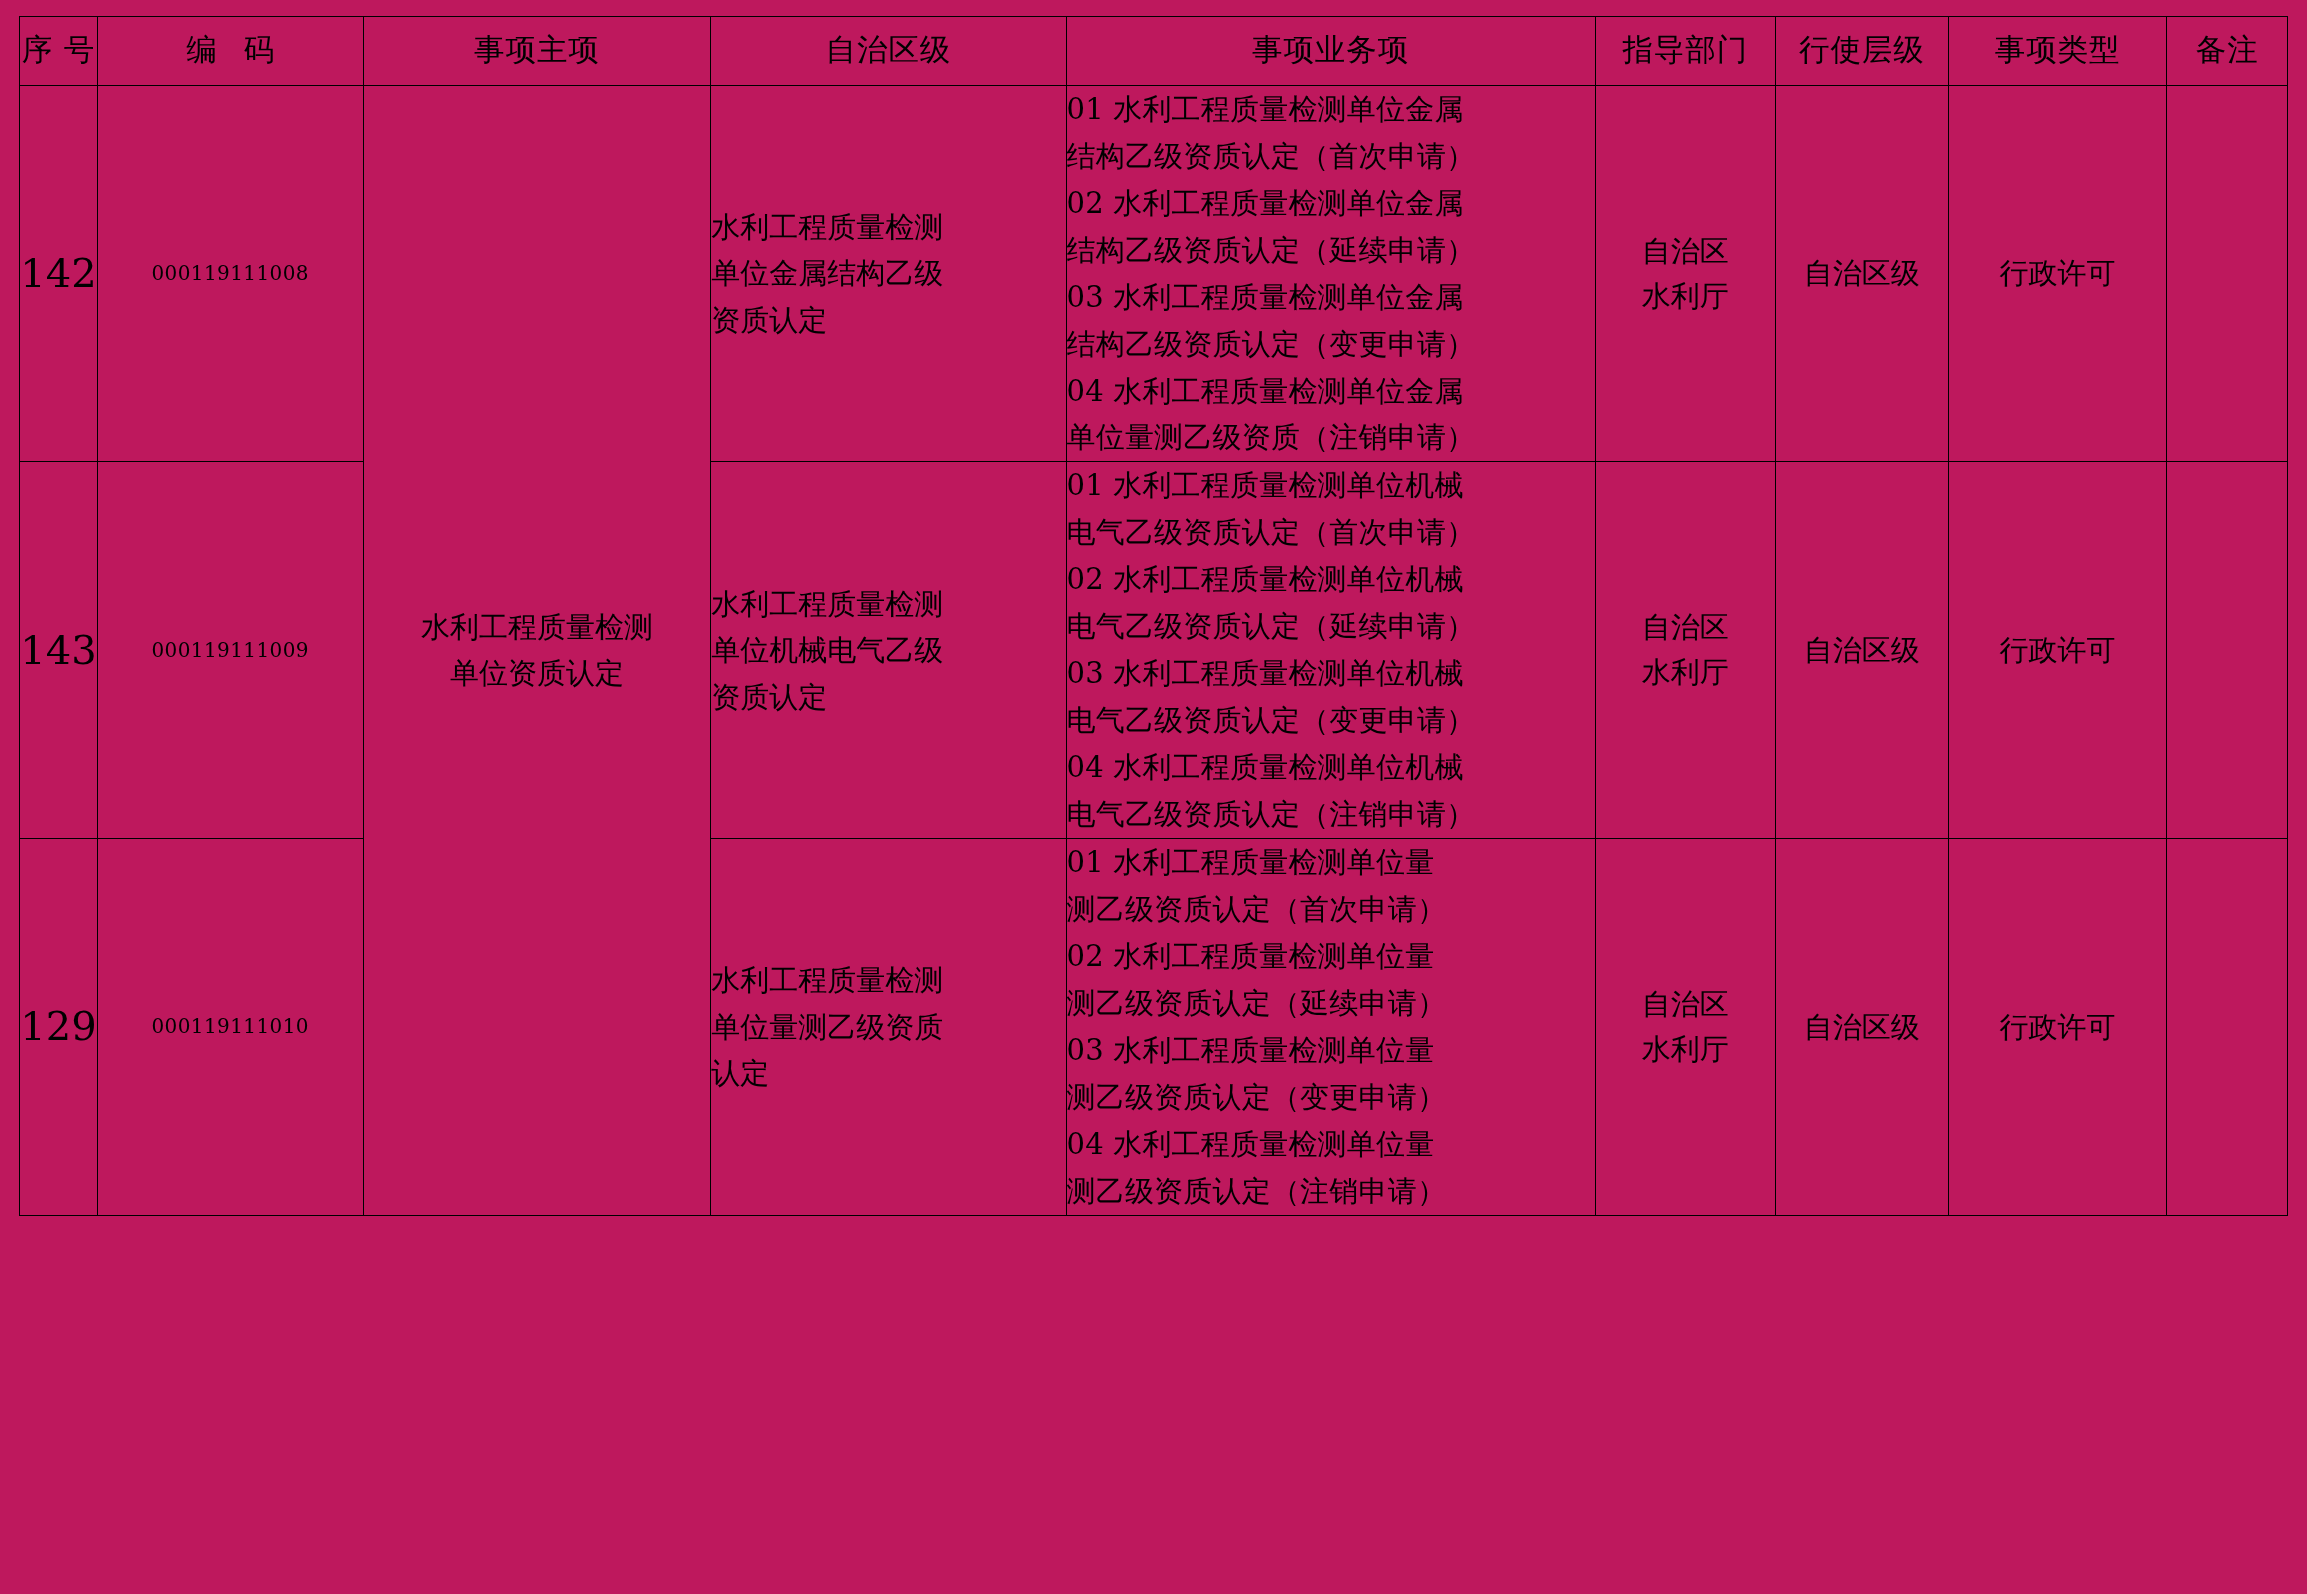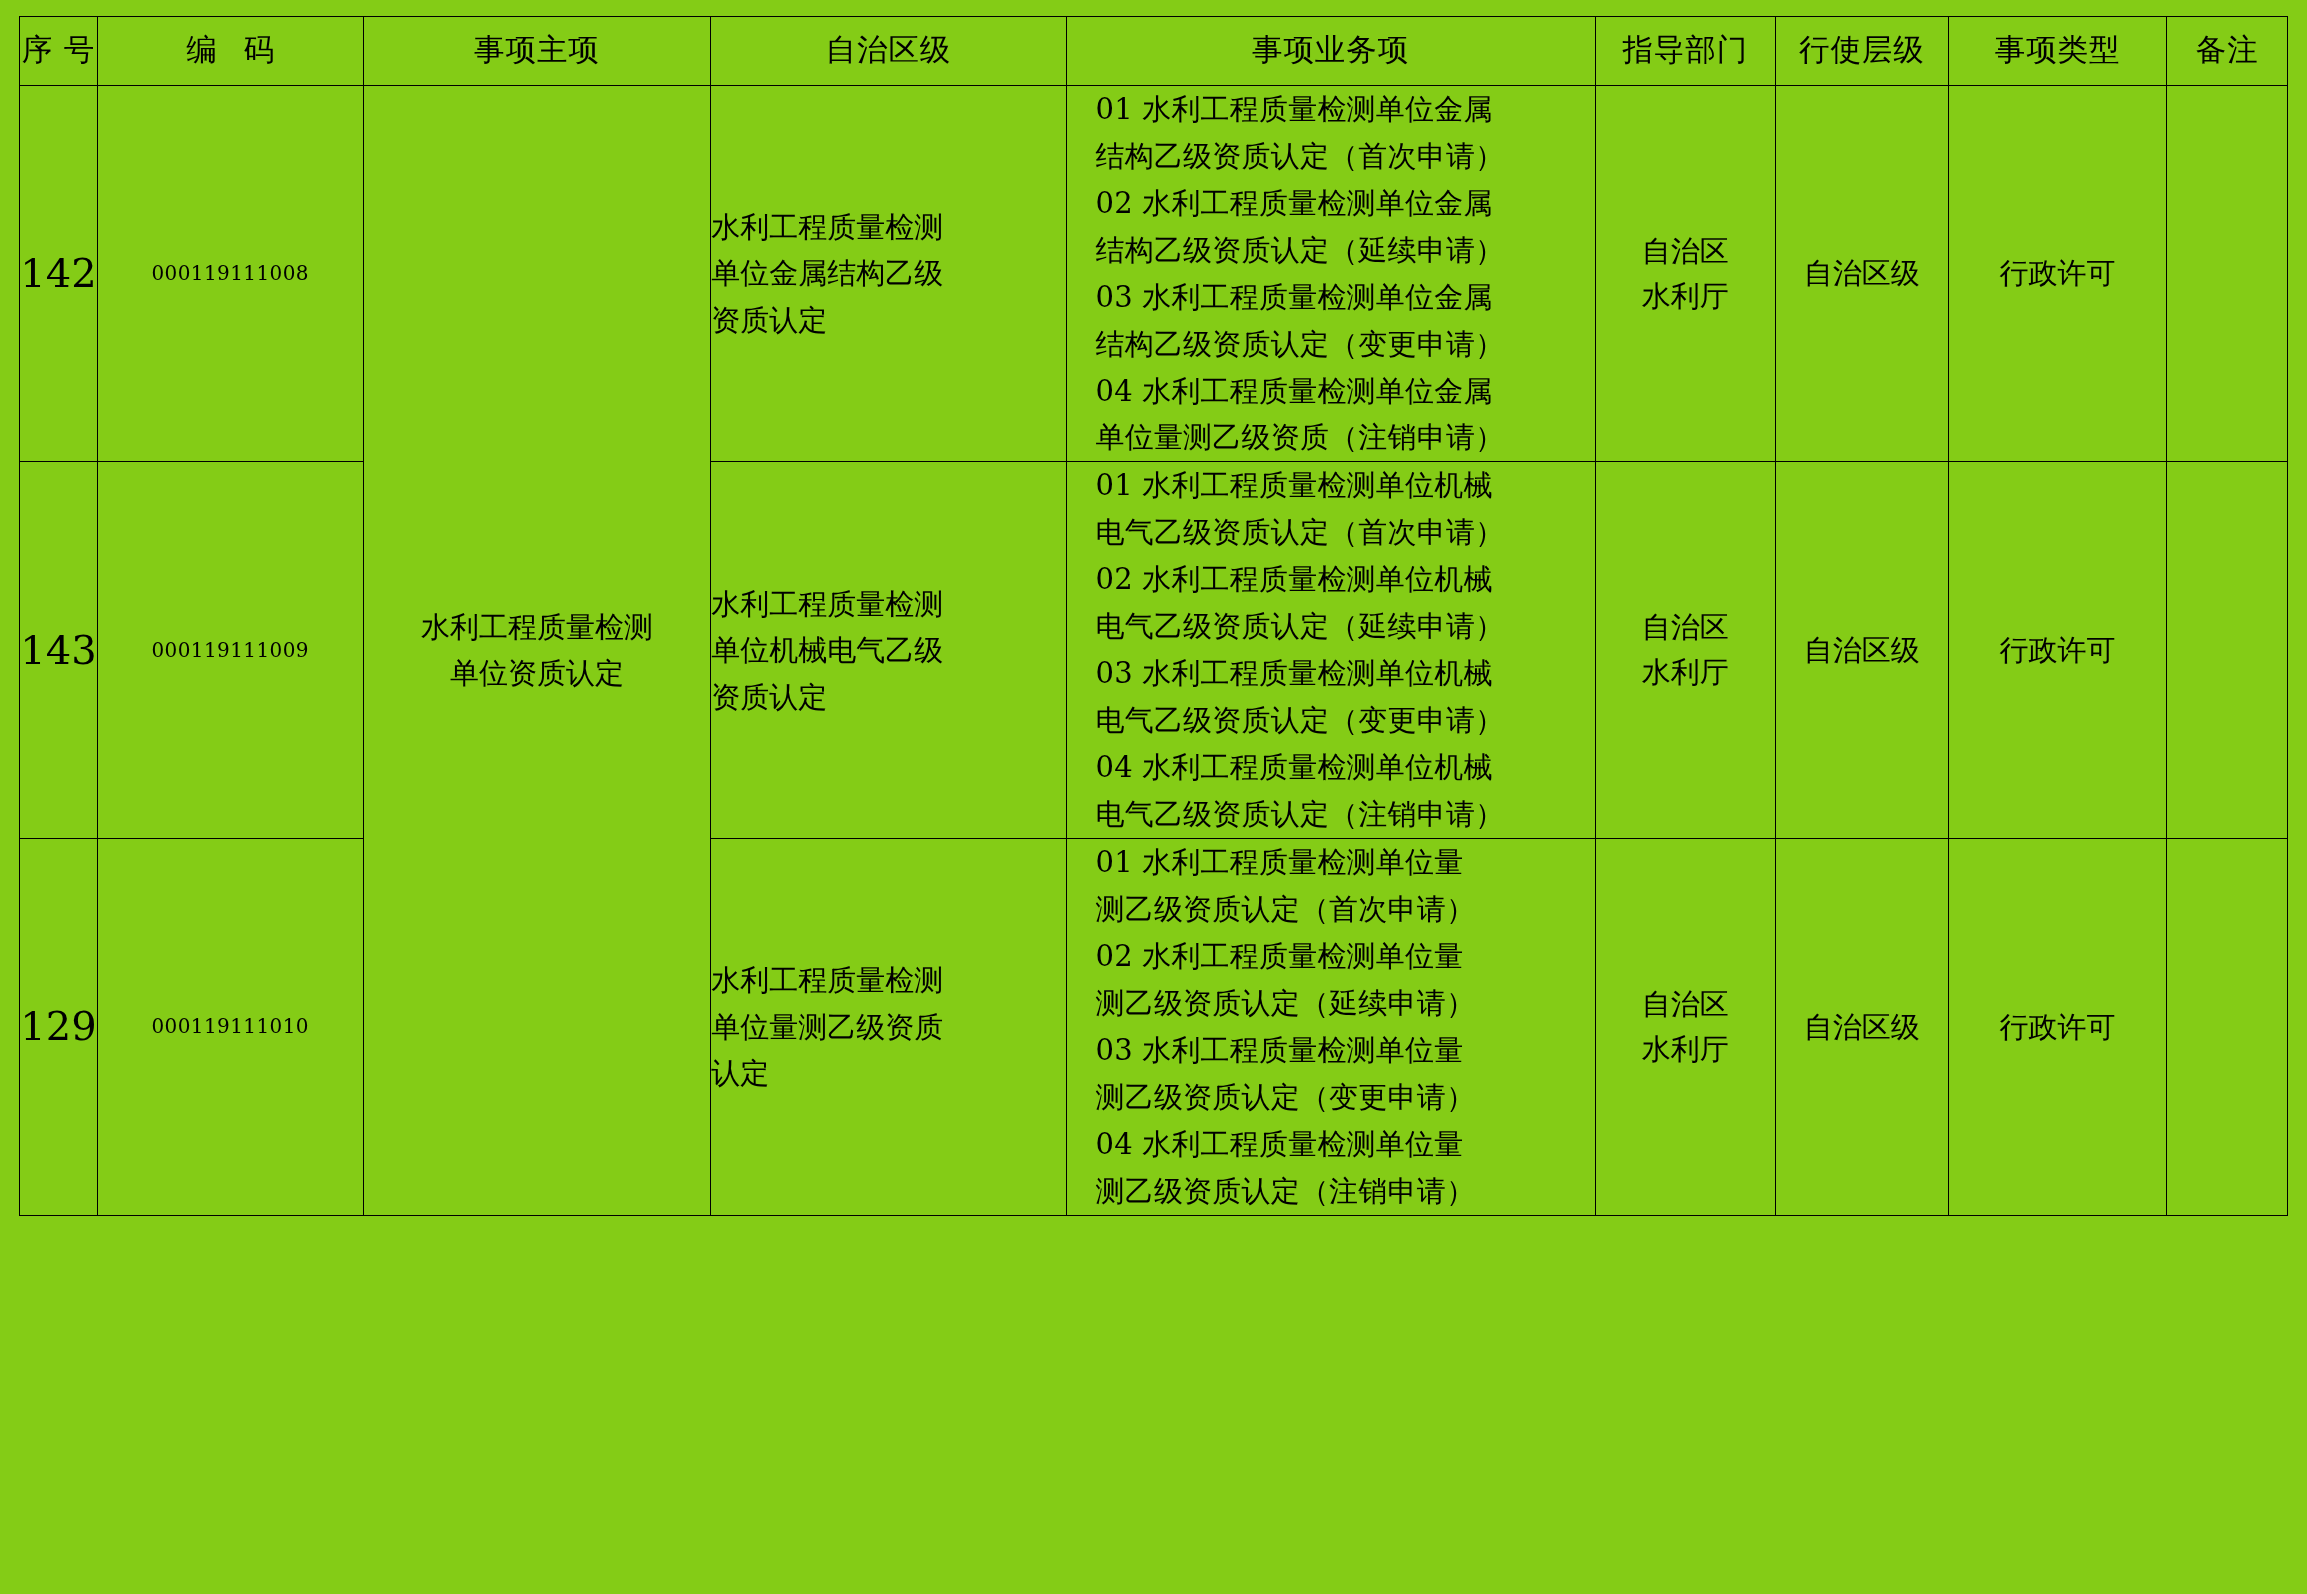--- a/index.html
+++ b/index.html
@@ -9,21 +9,21 @@
   }
   body {
     font-family: "DejaVu Serif", "Liberation Serif", serif;
     color: #000000;
   }
   .page {
     width: 2307px;
     height: 1594px;
     box-sizing: border-box;
     padding: 15.7px 19px 0 19px;
-    background: #84cc16;
+    background: #be185d;
     position: relative;
   }
   table.matter-table {
     border-collapse: collapse;
     table-layout: fixed;
     width: 2269px;
     border: 1.7px solid #000;
   }
   table.matter-table th,
   table.matter-table td {
@@ -75,21 +75,21 @@
     font-size: 29px;
     padding: 0 12.2px;
     line-height: 1.62;
     letter-spacing: 0.2px;
   }
   td.dept, td.level, td.type {
     text-align: center;
     font-size: 29px;
     line-height: 1.55;
   }
-  .biz-line { white-space: nowrap; padding-left: 29px; }
+  .biz-line { white-space: nowrap; }
   .nowrap-line { white-space: nowrap; }
   .dept-line { display: block; }
 </style>
 </head>
 <body>
 
 <div class="page">
   <table class="matter-table">
     <colgroup>
       <col class="seq-col">

